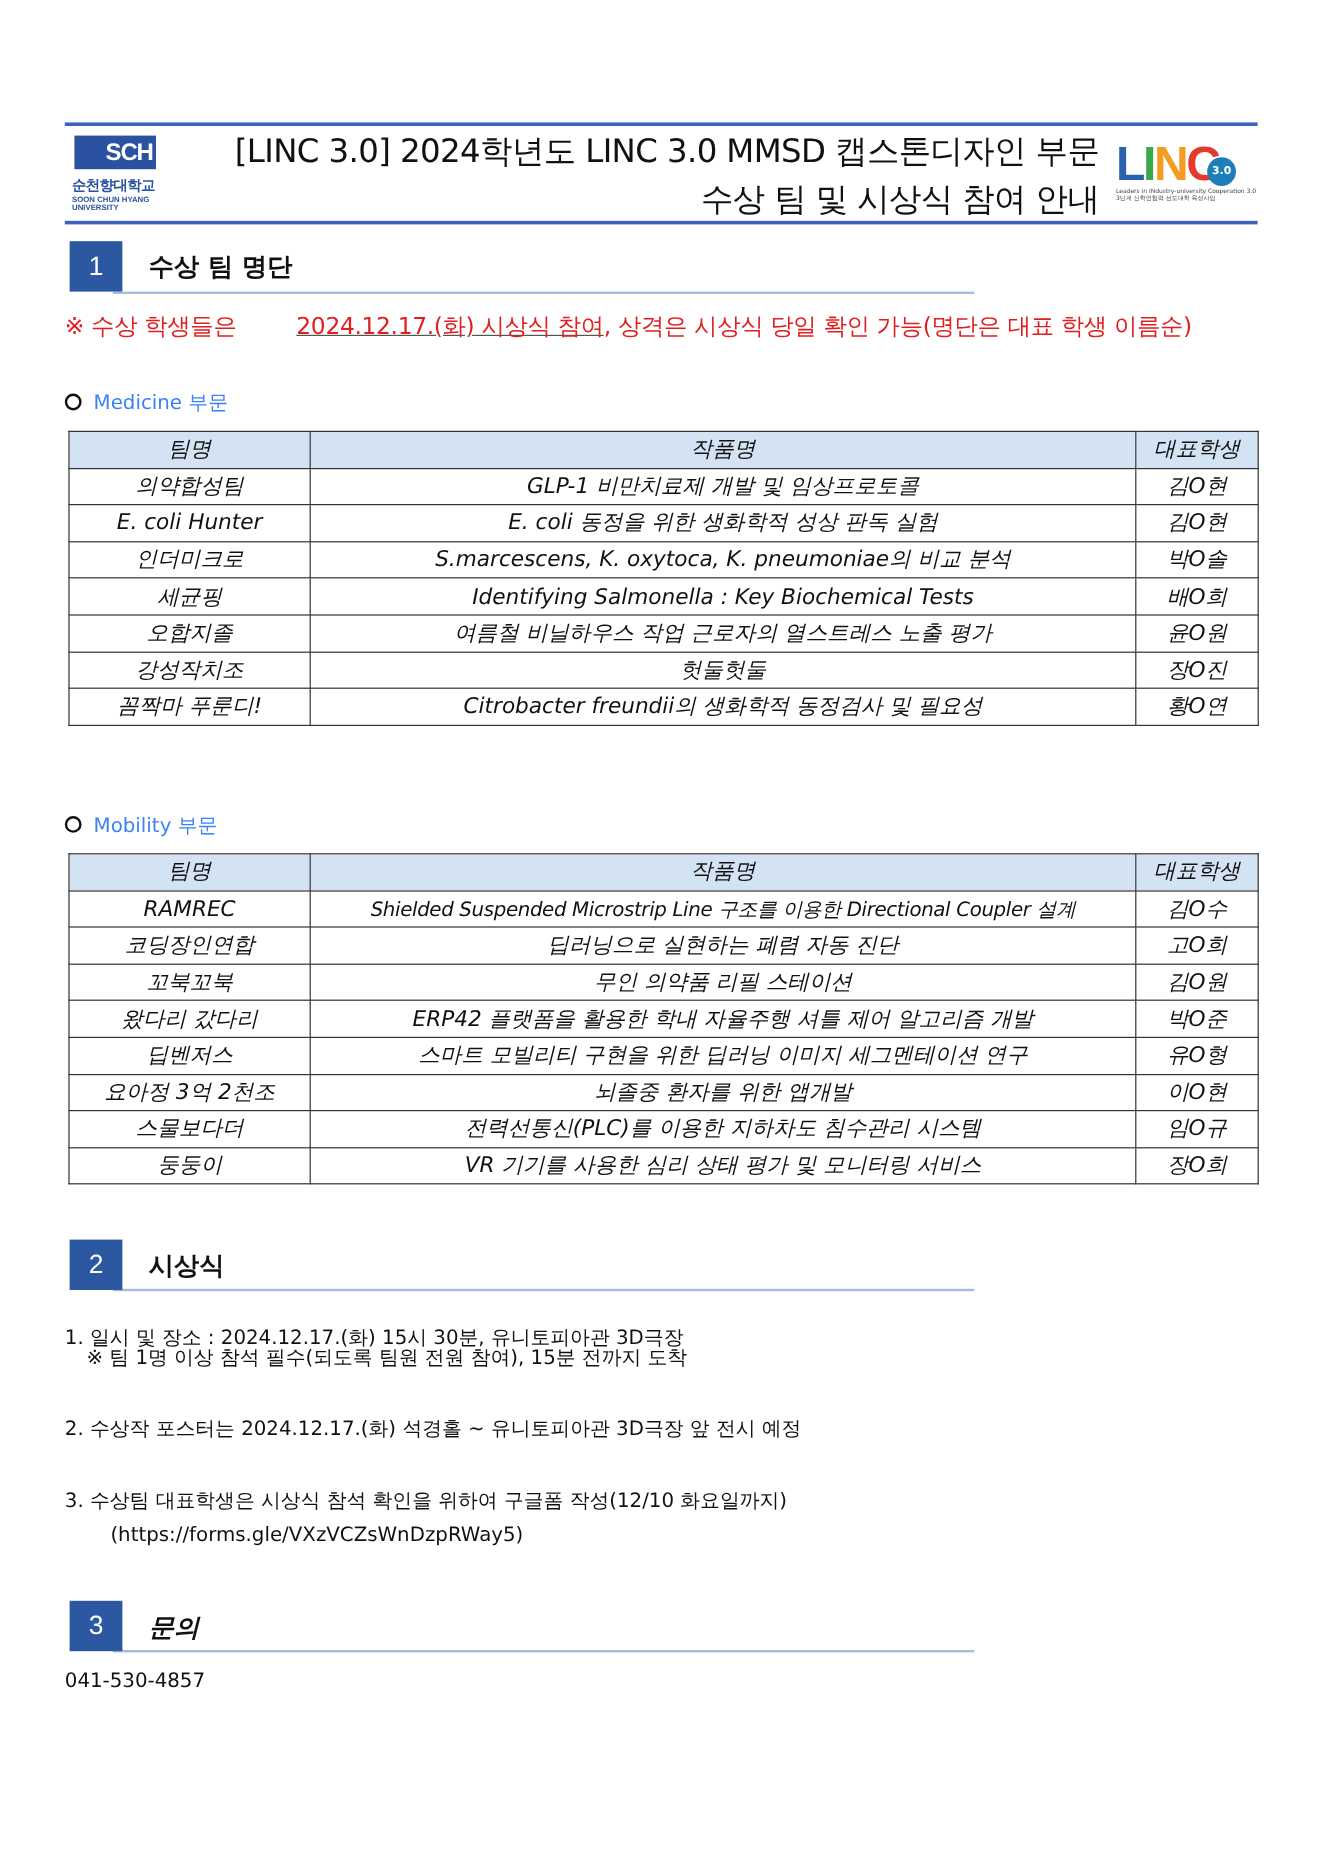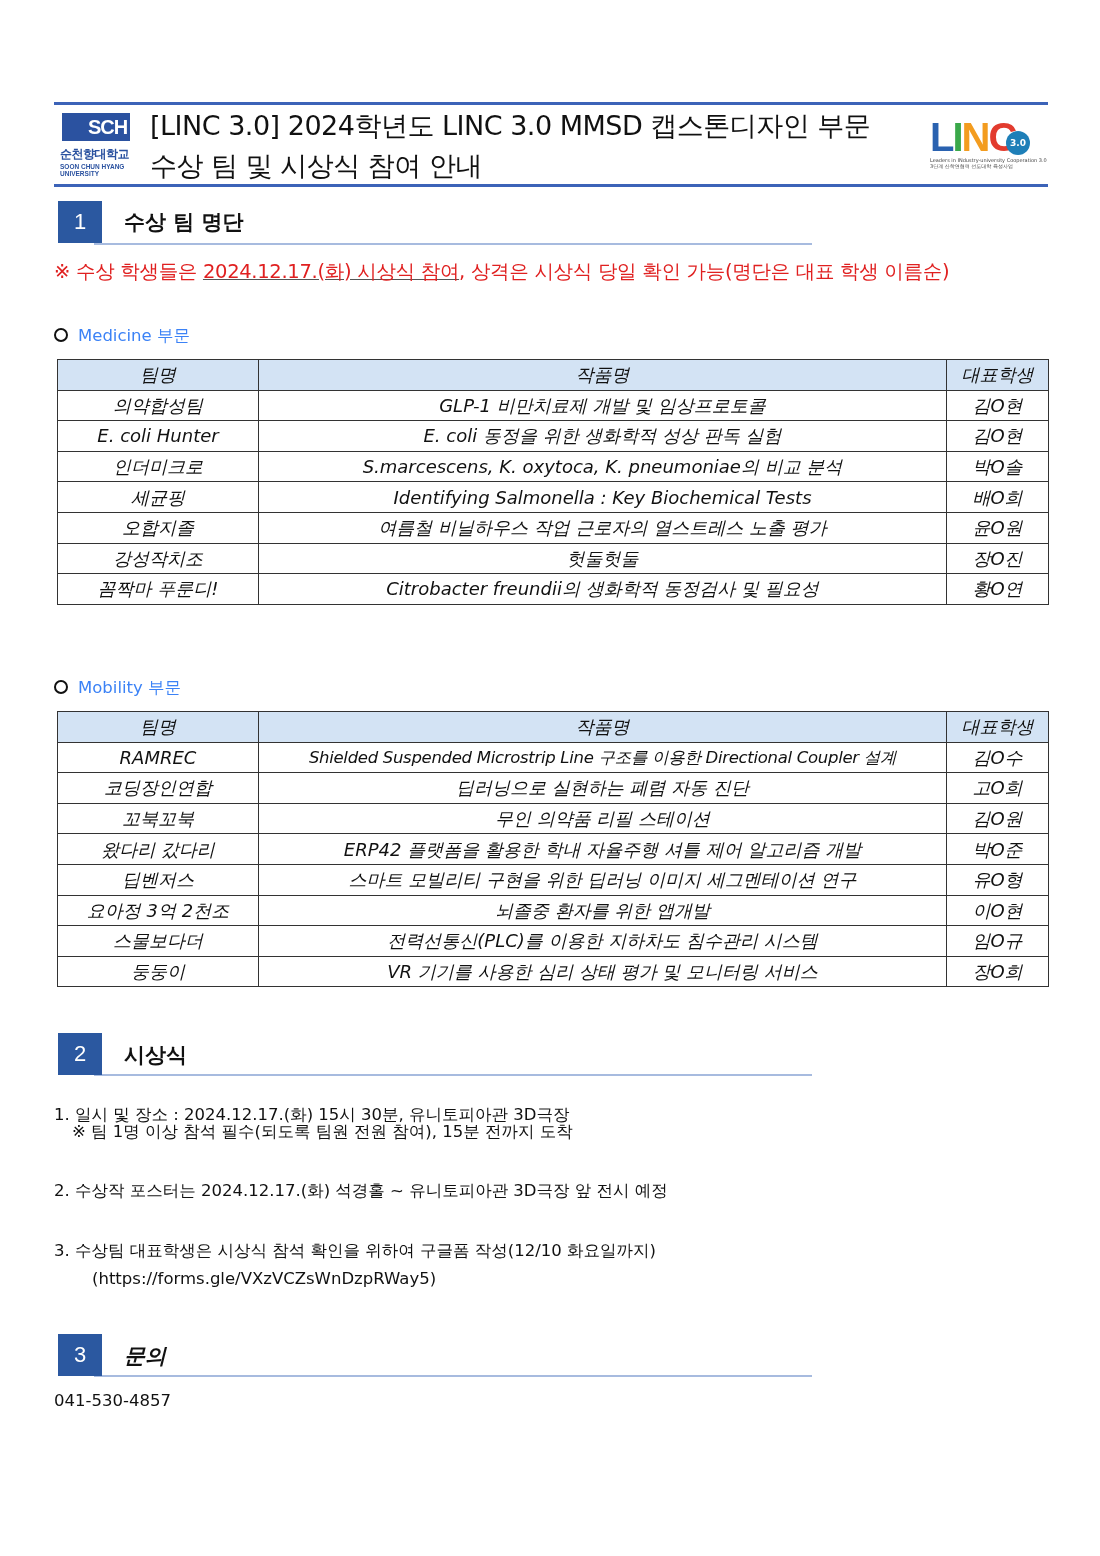--- a/index.html
+++ b/index.html
@@ -11,36 +11,36 @@
 
     
     .hdr-rule { position: absolute; left: 54px; width: 994px; height: 3px; background: #3c63b8; }
     .hdr-rule.top { top: 102px; }
     .hdr-rule.bottom { top: 184px; }
     .sch-logo { position: absolute; left: 60px; top: 113px; width: 74px; height: 66px; }
     .sch-box { position: absolute; left: 2px; top: 0; width: 68px; height: 28px; background: #2b52a0; }
     .sch-text { position: absolute; left: 26px; top: 3px; color: #fff; font-weight: bold; font-size: 20px; letter-spacing: -1px; font-family: "Liberation Sans", sans-serif; }
     .sch-ko { position: absolute; left: 0; top: 33px; font-size: 12px; color: #2b52a0; font-weight: bold; white-space: nowrap; letter-spacing: -0.5px; }
     .sch-en { position: absolute; left: 0; top: 50px; font-size: 6.5px; color: #2b52a0; font-weight: bold; line-height: 7px; white-space: nowrap; font-family: "Liberation Sans", sans-serif; }
-    .title-line { position: absolute; left: 150px; width: 766px; text-align: left; font-size: 27px; color: #111; white-space: nowrap; letter-spacing: -0.5px; }
+    .title-line { position: absolute; left: 150px; width: 766px; text-align: right; font-size: 27px; color: #111; white-space: nowrap; letter-spacing: -0.5px; }
     .title-line.l1 { top: 108px; }
     .title-line.l2 { top: 148px; }
     .linc-logo { position: absolute; left: 928px; top: 115px; width: 110px; height: 60px; }
     .linc-word { position: absolute; left: 2px; top: 0; font-size: 40px; font-weight: bold; font-family: "Liberation Sans", sans-serif; letter-spacing: -2px; line-height: 44px; }
     .linc-30 { position: absolute; left: 78px; top: 16px; width: 24px; height: 24px; border-radius: 50%; background: #1e7fb8; color: #fff; font-size: 9px; text-align: center; line-height: 24px; font-weight: bold; }
     .linc-sub { position: absolute; left: 2px; top: 42px; font-size: 5px; color: #444; white-space: nowrap; line-height: 6px; }
     .linc-sub2 { position: absolute; left: 2px; top: 48px; font-size: 5px; color: #444; white-space: nowrap; line-height: 6px; }
 
     
     .sec-num { position: absolute; left: 58px; width: 44px; height: 42px; background: #2b58a0; color: #fff; font-size: 22px; text-align: center; line-height: 42px; font-family: "Liberation Sans", sans-serif; }
     .sec-title { position: absolute; left: 124px; font-size: 21px; font-weight: bold; color: #111; }
     .sec-rule { position: absolute; left: 94px; width: 718px; height: 2px; background: #a7bbdf; }
 
     .notice { position: absolute; left: 54px; top: 258px; font-size: 19.5px; color: #e02020; white-space: nowrap; letter-spacing: -0.3px; }
-    .notice .u { text-decoration: underline; text-decoration-color: #555; }
+    .notice .u { text-decoration: underline; text-decoration-color: #555; margin-left: 44px; }
 
     .cat-label { position: absolute; left: 54px; font-size: 16.5px; color: #3b82f6; white-space: nowrap; }
     .cat-label .bullet { display: inline-block; width: 10px; height: 10px; border: 2.5px solid #111; border-radius: 50%; margin-right: 10px; vertical-align: -1px; }
 
     
     table.awards { position: absolute; left: 57px; width: 991px; border-collapse: collapse; table-layout: fixed; font-size: 18px; color: #111; }
     table.awards th, table.awards td { border: 1px solid #333; text-align: center; padding: 0; height: 29.6px; line-height: 29px; white-space: nowrap; overflow: hidden; font-style: italic; }
     table.awards th { background: #d3e3f4; font-weight: normal; }
     table.awards col.c1 { width: 201px; }
     table.awards col.c2 { width: 688px; }

